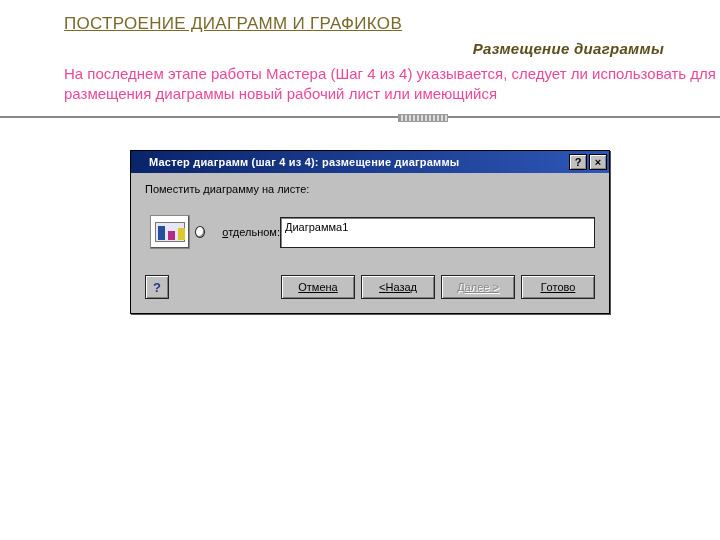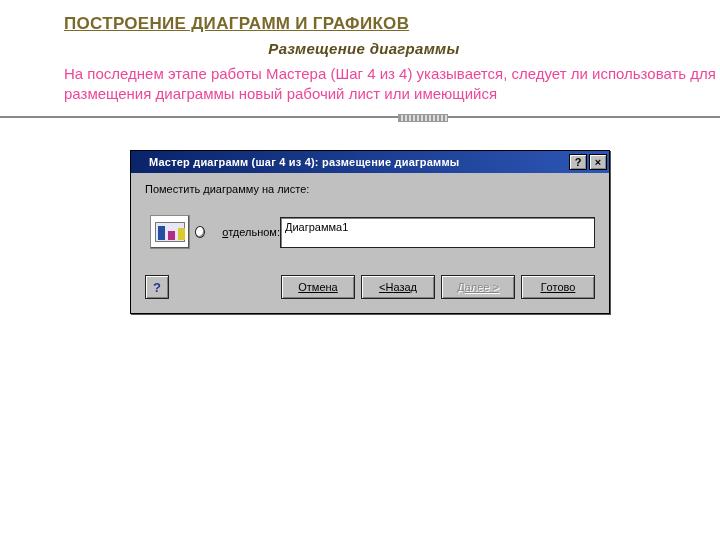--- a/index.html
+++ b/index.html
@@ -10,31 +10,31 @@
     background: #fff;
     font-family: Tahoma, Arial, sans-serif;
     overflow: hidden;
     position: relative;
   }
   .heading {
     position: absolute;
     left: 64px;
     top: 14px;
     font-size: 17px;
-    font-weight: bold;
+    font-weight: normal;
     color: #7a6a2a;
     text-decoration: underline;
     letter-spacing: 0.3px;
   }
   .subheading {
     position: absolute;
     left: 64px;
     top: 40px;
     width: 600px;
-    text-align: center;
+    text-align: right;
     font-size: 15px;
     font-weight: bold;
     font-style: italic;
     color: #5b4d1c;
     letter-spacing: 0.3px;
   }
   .body-text {
     position: absolute;
     left: 64px;
     top: 64px;

